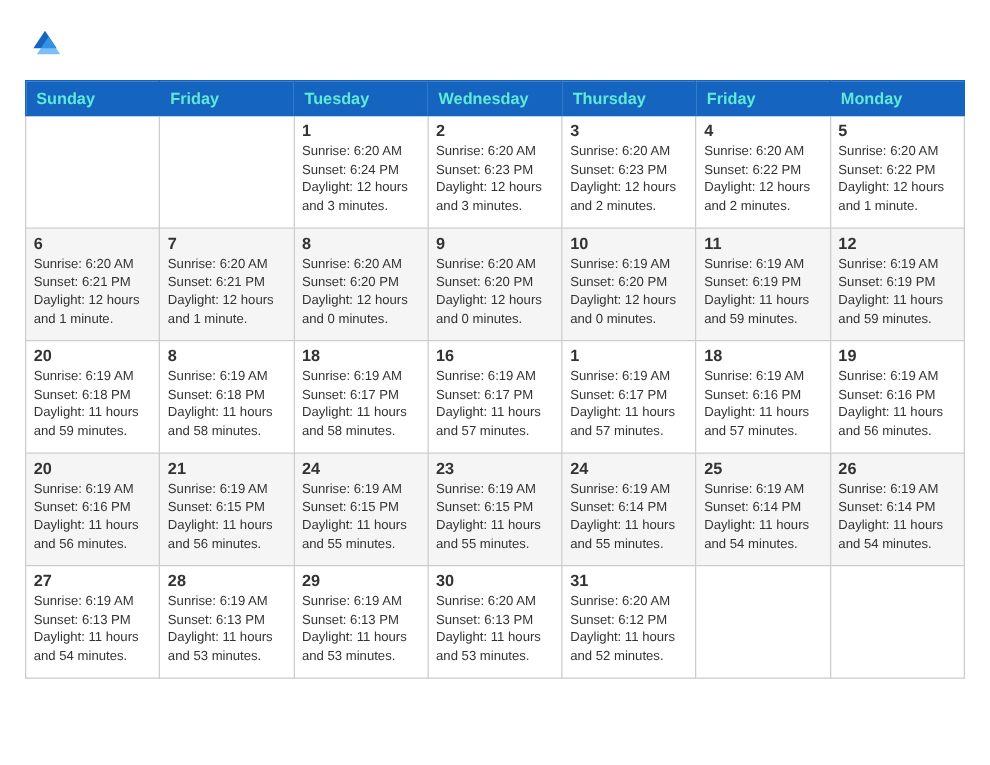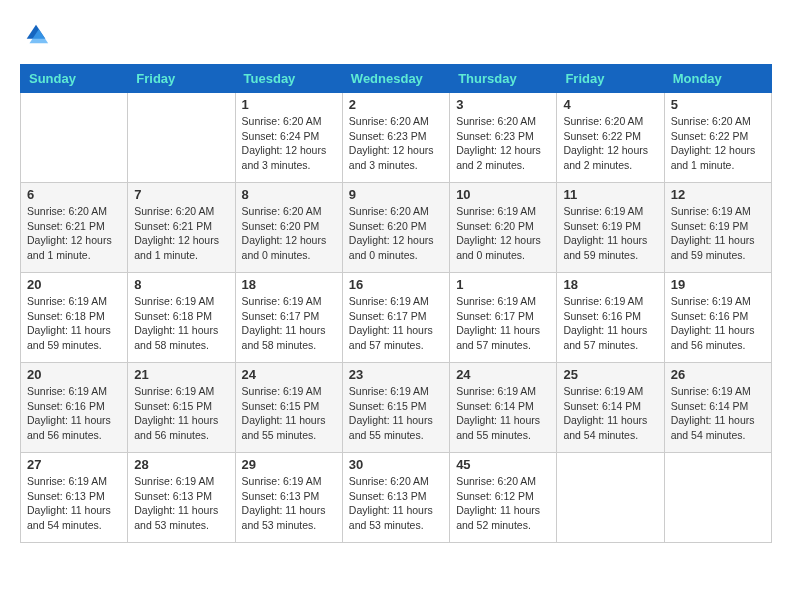--- a/index.html
+++ b/index.html
@@ -306,21 +306,21 @@
 Sunset: 6:13 PM
 Daylight: 11 hours and 53 minutes.</div>
         </td>
         <td>
           <span class="day-number">30</span>
           <div class="day-info" style="white-space: pre-line;">Sunrise: 6:20 AM
 Sunset: 6:13 PM
 Daylight: 11 hours and 53 minutes.</div>
         </td>
         <td>
-          <span class="day-number">45</span>
+          <span class="day-number">31</span>
           <div class="day-info" style="white-space: pre-line;">Sunrise: 6:20 AM
 Sunset: 6:12 PM
 Daylight: 11 hours and 52 minutes.</div>
         </td>
         <td class="empty-cell"></td>
         <td class="empty-cell"></td>
       </tr>
     </tbody>
 </table>
 

